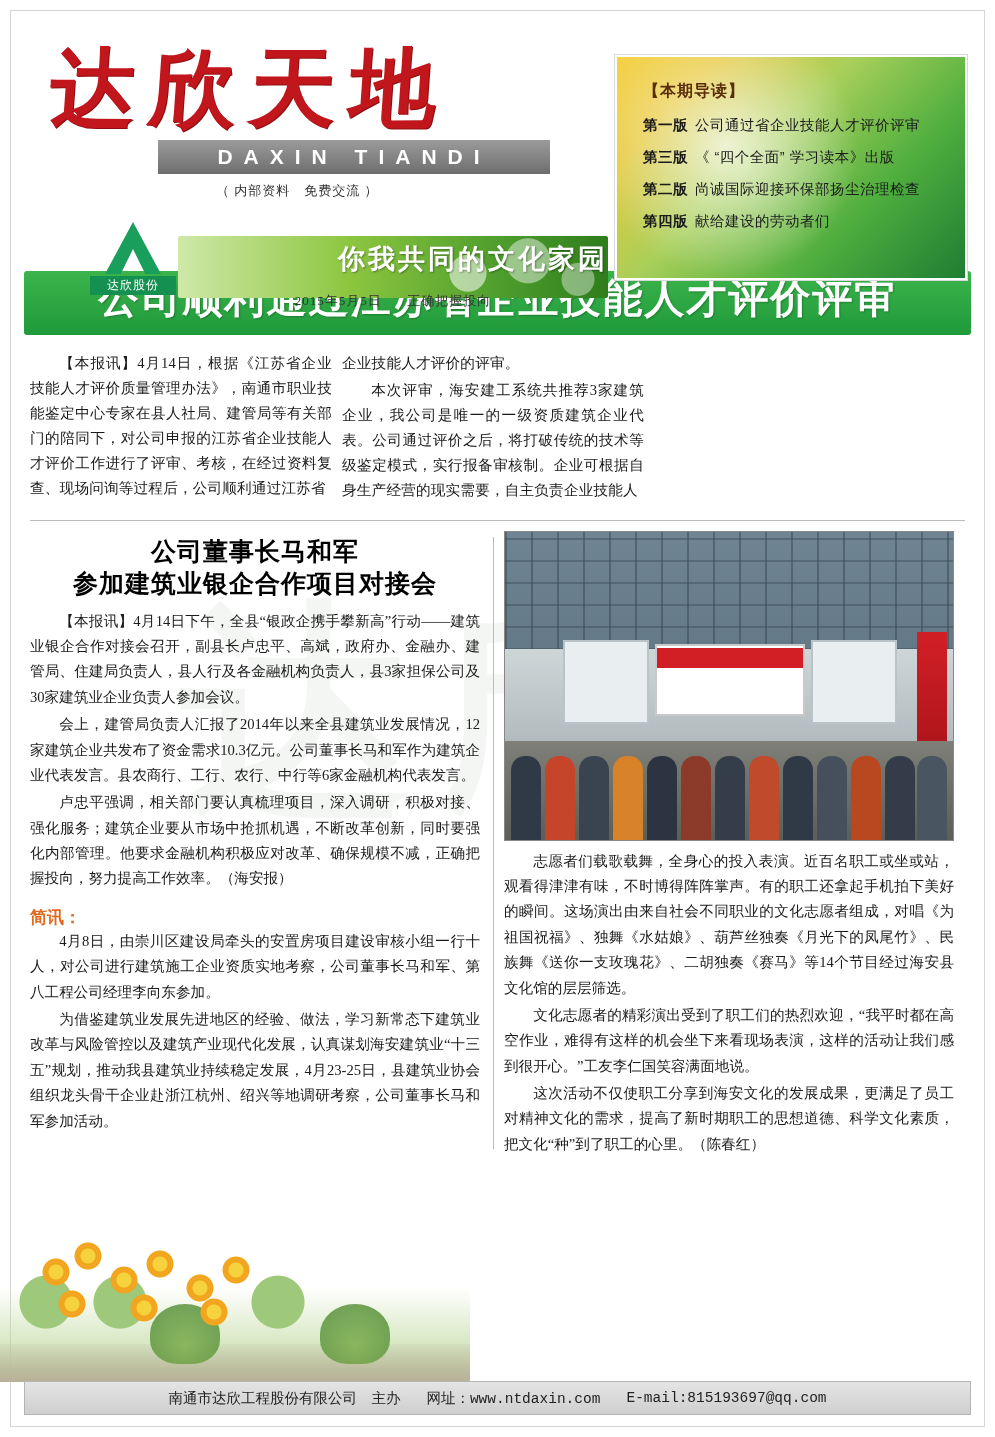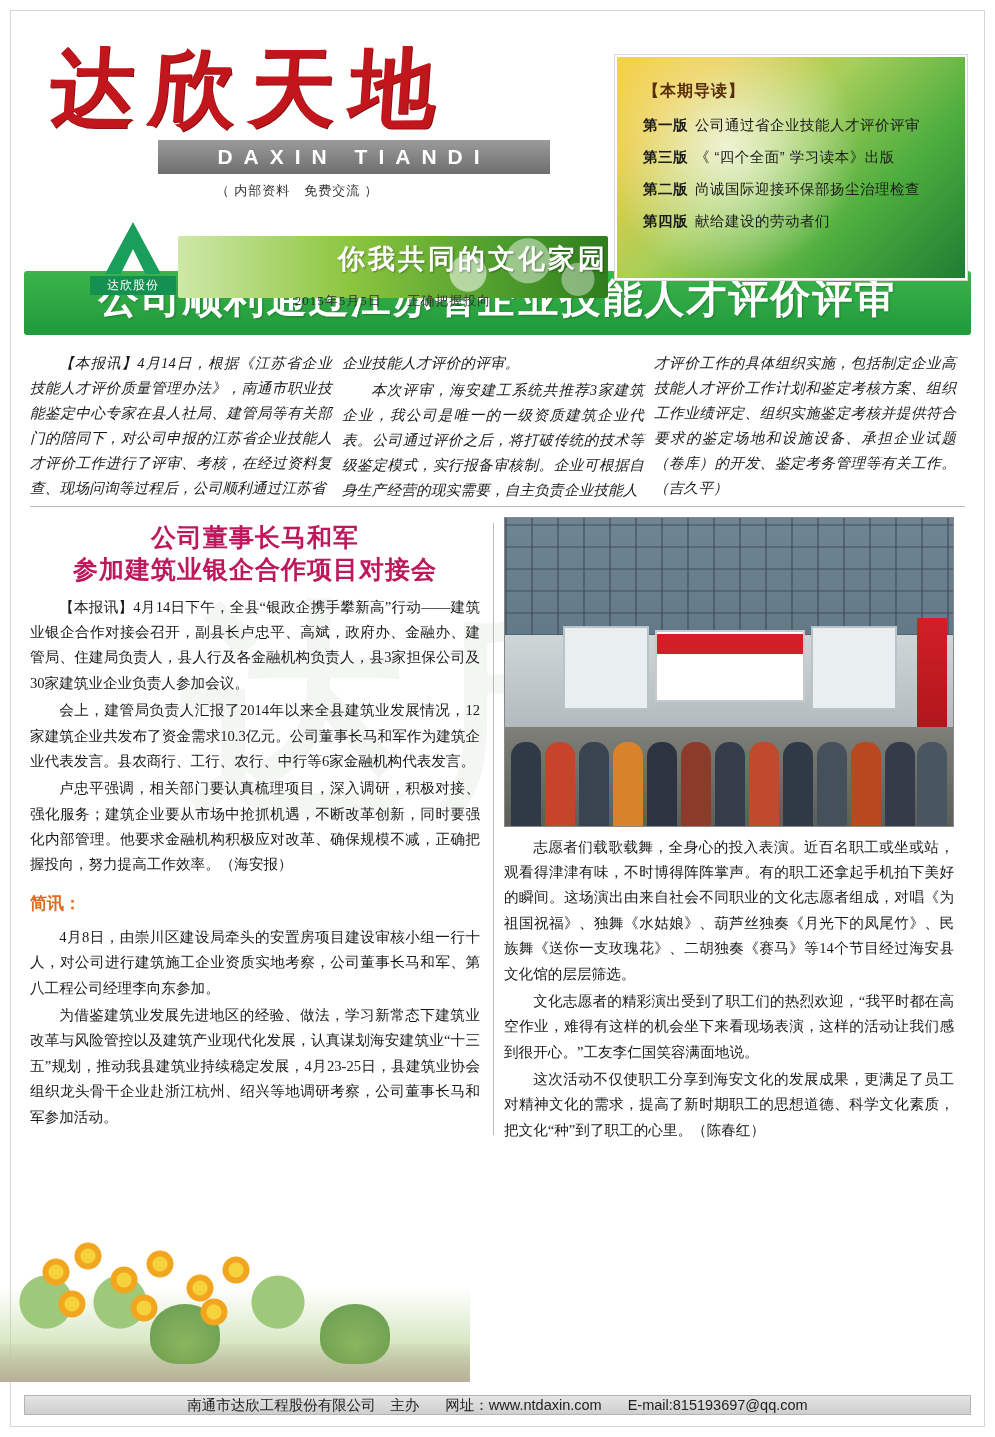--- a/index.html
+++ b/index.html
@@ -164,21 +164,21 @@
     font-family: "Liberation Sans", sans-serif;
     text-shadow: 1px 1px 2px rgba(0,0,0,.25);
   }
 
   
   .lead {
     margin: 16px 30px 0 30px;
     display: flex;
     gap: 10px;
     border-bottom: 1px solid #bbb;
-    font-style: italic;
+    padding-bottom: 14px;
   }
   .lead .col { width: 302px; }
   .lead p {
     margin: 0 0 2px 0;
     font-size: 14.6px;
     line-height: 1.72;
     text-align: justify;
     text-justify: inter-ideograph;
     letter-spacing: .2px;
   }
@@ -196,41 +196,41 @@
     left: 463px; top: 6px; bottom: 10px;
     width: 1px; background: #bbb;
   }
   .col-left { width: 450px; }
   .col-right { width: 450px; }
 
   .sec-title {
     text-align: center;
     font-size: 25px;
     font-weight: bold;
-    color: #be185d;
+    color: #000000;
     letter-spacing: 1px;
     line-height: 1.28;
     margin: 4px 0 10px 0;
     font-family: "Liberation Sans", sans-serif;
   }
   .sec-title.single { font-size: 26px; margin-bottom: 12px; }
 
   .body-p {
     margin: 0 0 2px 0;
     font-size: 14.6px;
     line-height: 1.74;
     text-align: justify;
     text-justify: inter-ideograph;
     text-indent: 2em;
   }
   .sub-head {
     font-size: 17px;
     font-weight: bold;
     color: #e06a1f;
-    margin: 14px 0 10px 0;
+    margin: 14px 0 0 0;
     font-family: "Liberation Sans", sans-serif;
   }
 
   
   .photo {
     width: 450px; height: 310px;
     margin-bottom: 8px;
     position: relative;
     overflow: hidden;
     background: linear-gradient(#9fb4c4, #7e93a3);
@@ -317,27 +317,27 @@
     font-size: 230px; color: rgba(120,160,120,.09);
     font-weight: bold; letter-spacing: 30px;
     font-family: "Liberation Serif", serif;
     pointer-events:none;
   }
 
   
   .footer {
     position: absolute;
     left: 24px; right: 24px; bottom: 22px;
-    height: 20px;
+    height: 34px;
     background: linear-gradient(#e4e4e4, #cfcfcf);
     border: 1px solid #b5b5b5;
     display:flex; align-items:center; justify-content:center;
     font-size: 14.5px;
     color: #222;
-    font-family: Liberation Sans, sans-serif;
+    font-family: Liberation Mono, monospace;
     gap: 26px;
   }
   .footer span { white-space: nowrap; }
   .page-border {
     position:absolute; left:10px; top:10px; right:10px; bottom:10px;
     border:1px solid #d6d6d6; pointer-events:none;
   }
 </style>
 </head>
 <body>
@@ -391,23 +391,20 @@
     <h1>公司顺利通过江苏省企业技能人才评价评审</h1>
   </div>
 
   <div class="lead">
     <div class="col">
       <p class="indent">【本报讯】4月14日，根据《江苏省企业技能人才评价质量管理办法》，南通市职业技能鉴定中心专家在县人社局、建管局等有关部门的陪同下，对公司申报的江苏省企业技能人才评价工作进行了评审、考核，在经过资料复查、现场问询等过程后，公司顺利通过江苏省</p>
     </div>
     <div class="col">
       <p>企业技能人才评价的评审。</p>
       <p class="indent">本次评审，海安建工系统共推荐3家建筑企业，我公司是唯一的一级资质建筑企业代表。公司通过评价之后，将打破传统的技术等级鉴定模式，实行报备审核制。企业可根据自身生产经营的现实需要，自主负责企业技能人</p>
-    </div>
-    <div class="col">
-      <p>才评价工作的具体组织实施，包括制定企业高技能人才评价工作计划和鉴定考核方案、组织工作业绩评定、组织实施鉴定考核并提供符合要求的鉴定场地和设施设备、承担企业试题（卷库）的开发、鉴定考务管理等有关工作。（吉久平）</p>
     </div>
   </div>
 
   <div class="lower">
     <div class="divider"></div>
 
     <div class="col-left">
       <div class="sec-title">
         <div>公司董事长马和军</div>
         <div>参加建筑业银企合作项目对接会</div>

